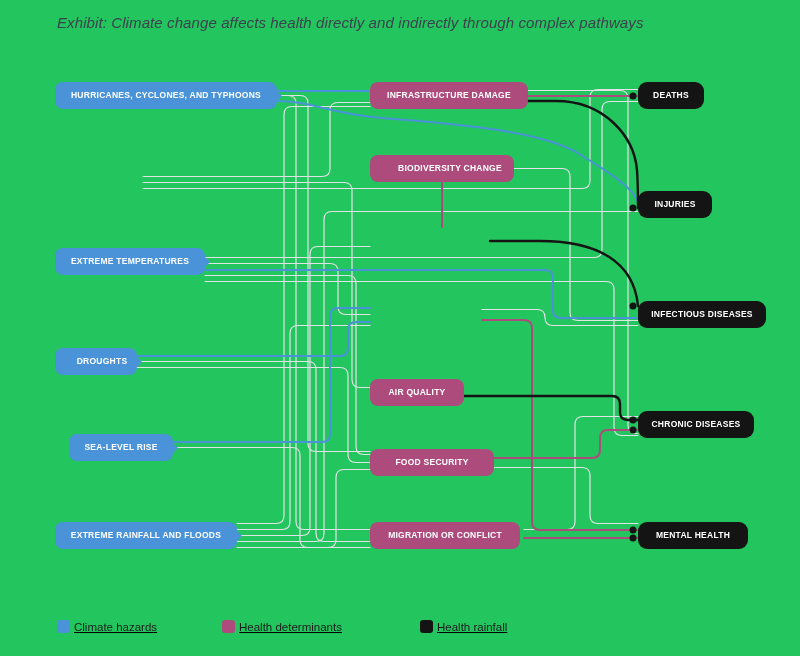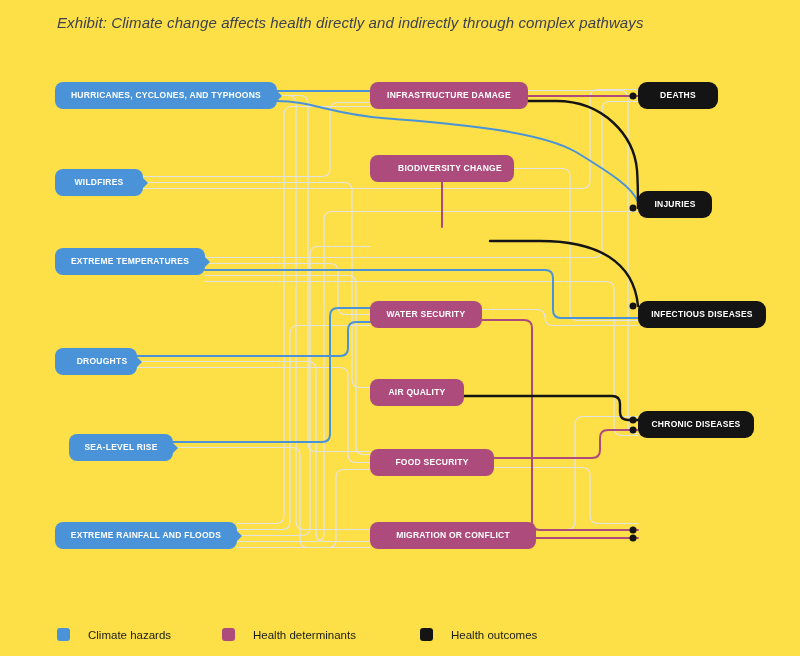--- a/index.html
+++ b/index.html
@@ -1,20 +1,20 @@
 <!DOCTYPE html>
 <html><head>
 <meta charset="utf-8">
 <style>
   html,body{margin:0;padding:0;}
   body{
     width:800px;height:656px;background:#ffffff;overflow:hidden;
     font-family:"Liberation Sans", sans-serif;position:relative;
   }
-  .page{position:absolute;inset:0;width:800px;height:656px;background:#fde047;}
+  .page{position:absolute;inset:0;width:800px;height:656px;background:#22c55e;}
   .exhibit-title{
     position:absolute;left:57px;top:14px;width:700px;
     font-style:italic;font-size:15px;color:#3d414d;letter-spacing:0.1px;
   }
   .canvas{position:absolute;inset:0;}
   svg.edge-layer{position:absolute;left:0;top:0;width:800px;height:656px;}
   .node-layer{position:absolute;inset:0;}
   .node{
     position:absolute;height:27px;box-sizing:border-box;
     display:flex;align-items:center;justify-content:center;text-align:center;
@@ -22,21 +22,21 @@
     font-size:8.5px;font-weight:bold;letter-spacing:0.25px;line-height:1.05;
     text-transform:uppercase;cursor:pointer;
   }
   .node.outcome{border-radius:9px;}
   .notch{
     position:absolute;right:-5px;top:50%;transform:translateY(-50%);
     width:0;height:0;border-top:5px solid transparent;border-bottom:5px solid transparent;
     border-left:5px solid #4a93d9;
   }
   .legend{position:absolute;left:0;top:612px;width:800px;height:24px;}
-  .legend-item{position:absolute;top:16px;display:flex;align-items:center;gap:18px;}
+  .legend-item{position:absolute;top:8px;display:flex;align-items:center;gap:4px;text-decoration:underline;}
   .swatch{width:13px;height:13px;border-radius:3px;display:inline-block;}
   .legend-label{font-size:11.5px;color:#1c1c1c;}
 </style>
 </head>
 <body>
 
 <div class="page">
   <div class="exhibit-title">Exhibit: Climate change affects health directly and indirectly through complex pathways</div>
 
   <div class="canvas">
@@ -79,45 +79,44 @@
         <circle cx="633" cy="96" r="3.5" fill="#141414"></circle>
         <circle cx="633" cy="306" r="3.5" fill="#141414"></circle>
         <circle cx="633" cy="208" r="3.5" fill="#141414"></circle>
         <circle cx="633" cy="530" r="3.5" fill="#141414"></circle>
         <circle cx="633" cy="538" r="3.5" fill="#141414"></circle>
         <circle cx="633" cy="430" r="3.5" fill="#141414"></circle>
         <circle cx="633" cy="420" r="3.5" fill="#141414"></circle>
       </svg>
     <div class="node-layer" id="node-layer">
         <div class="node hazard" style="left: 55px; top: 82px; width: 222px; background: rgb(74, 147, 217);">Hurricanes, cyclones, and typhoons<span class="notch" style="border-left-color: rgb(74, 147, 217);"></span></div>
-        <div class="node hazard" style="left: 55px; top: 169px; width: 88px; background: rgb(74, 147, 217);">Wildfires<span class="notch" style="border-left-color: rgb(74, 147, 217);"></span></div>
         <div class="node hazard" style="left: 55px; top: 248px; width: 150px; background: rgb(74, 147, 217);">Extreme temperatures<span class="notch" style="border-left-color: rgb(74, 147, 217);"></span></div>
         <div class="node hazard" style="left: 55px; top: 348px; width: 82px; background: rgb(74, 147, 217); padding-left: 20px;">Droughts<span class="notch" style="border-left-color: rgb(74, 147, 217);"></span></div>
         <div class="node hazard" style="left: 55px; top: 434px; width: 104px; background: rgb(74, 147, 217); margin-left: 14px;">Sea-level rise<span class="notch" style="border-left-color: rgb(74, 147, 217);"></span></div>
         <div class="node hazard" style="left: 55px; top: 522px; width: 182px; background: rgb(74, 147, 217);">Extreme rainfall and floods<span class="notch" style="border-left-color: rgb(74, 147, 217);"></span></div>
         <div class="node determinant" style="left: 370px; top: 82px; width: 158px; background: rgb(173, 76, 124);">Infrastructure damage</div>
         <div class="node determinant" style="left: 370px; top: 155px; width: 144px; background: rgb(173, 76, 124); padding-left: 24px;">Biodiversity change</div>
-        <div class="node determinant" style="left: 370px; top: 301px; width: 112px; background: rgb(173, 76, 124);">Water security</div>
         <div class="node determinant" style="left: 370px; top: 379px; width: 94px; background: rgb(173, 76, 124);">Air quality</div>
         <div class="node determinant" style="left: 370px; top: 449px; width: 124px; background: rgb(173, 76, 124);">Food security</div>
-        <div class="node determinant" style="left: 370px; top: 522px; width: 166px; background: rgb(173, 76, 124);">Migration or conflict</div>
-        <div class="node outcome" style="left: 638px; top: 82px; width: 80px; background: rgb(20, 20, 20);">Deaths</div>
+        <div class="node determinant" style="left: 370px; top: 522px; width: 150px; background: rgb(173, 76, 124);">Migration or conflict</div>
+        <div class="node outcome" style="left: 638px; top: 82px; width: 66px; background: rgb(20, 20, 20);">Deaths</div>
         <div class="node outcome" style="left: 638px; top: 191px; width: 74px; background: rgb(20, 20, 20);">Injuries</div>
         <div class="node outcome" style="left: 638px; top: 301px; width: 128px; background: rgb(20, 20, 20);">Infectious diseases</div>
         <div class="node outcome" style="left: 638px; top: 411px; width: 116px; background: rgb(20, 20, 20);">Chronic diseases</div>
+        <div class="node outcome" style="left: 638px; top: 522px; width: 110px; background: rgb(20, 20, 20);">Mental health</div>
       </div>
   </div>
 
   <div class="legend">
     <div class="legend-item" style="left: 57px;">
       <span class="swatch" style="background: rgb(74, 147, 217);"></span>
       <span class="legend-label">Climate hazards</span>
     </div>
     <div class="legend-item" style="left: 222px; text-align: right;">
       <span class="swatch" style="background: rgb(173, 76, 124);"></span>
       <span class="legend-label">Health determinants</span>
     </div>
     <div class="legend-item" style="left: 420px;">
       <span class="swatch" style="background: rgb(20, 20, 20);"></span>
-      <span class="legend-label">Health outcomes</span>
+      <span class="legend-label">Health rainfall</span>
     </div>
   </div>
 </div>
 
 </body></html>

